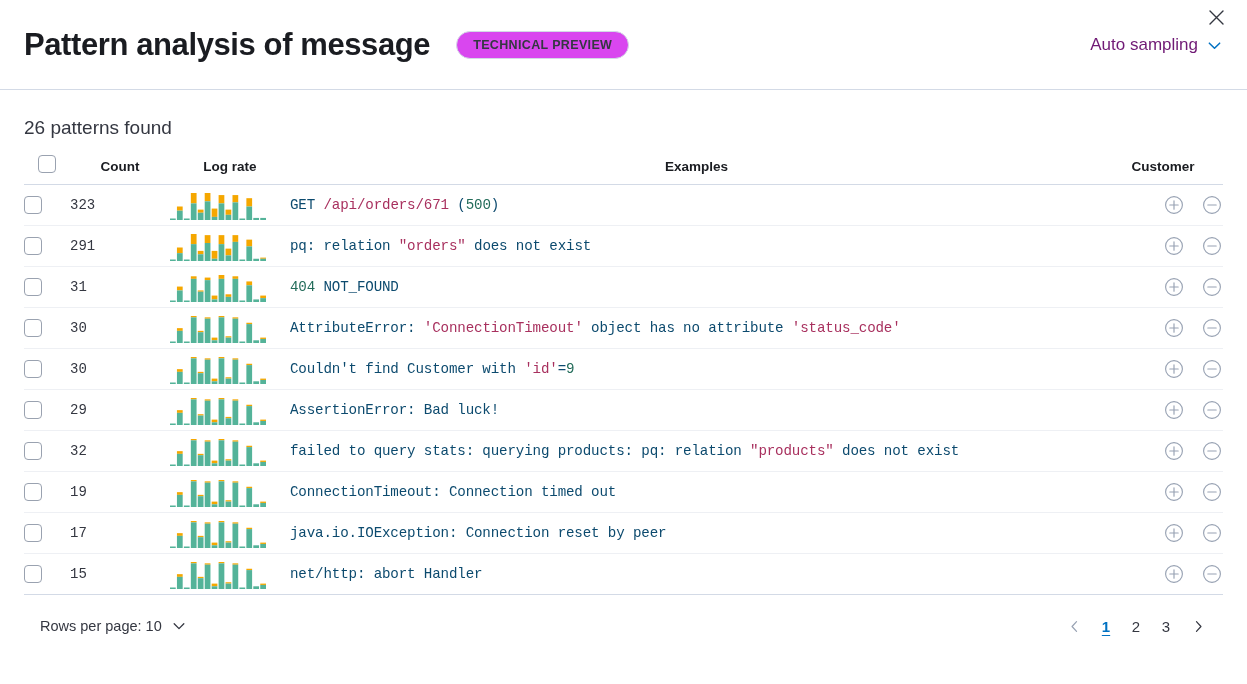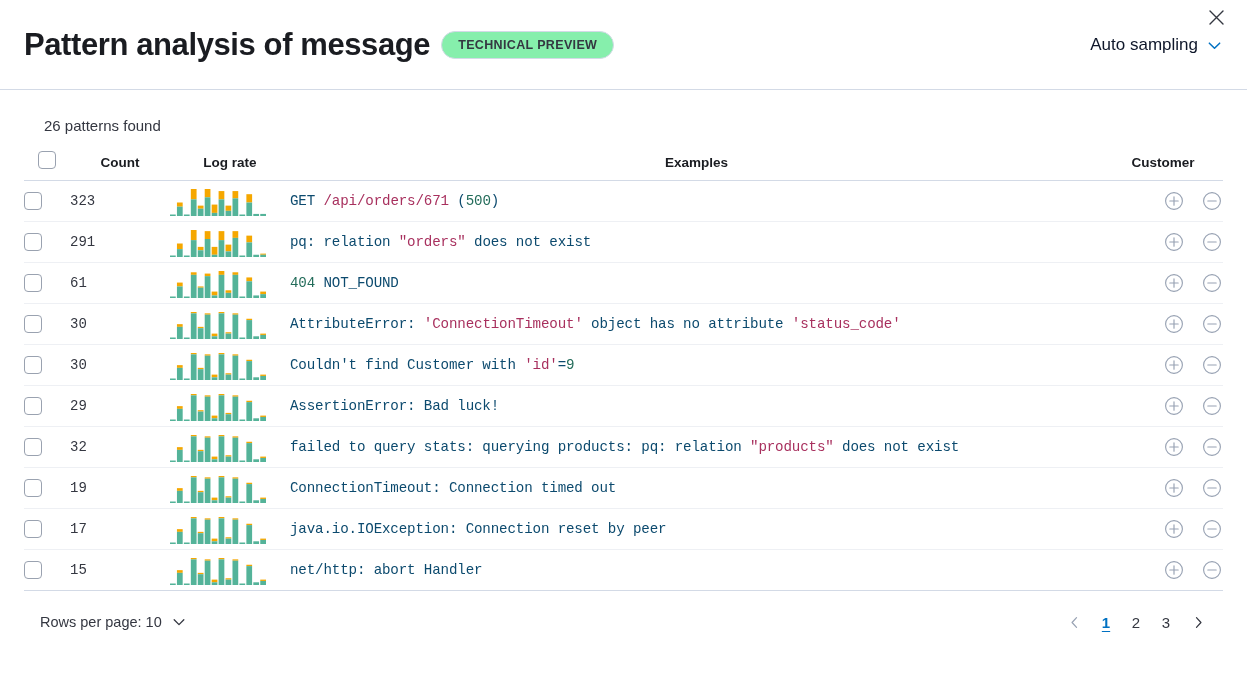--- a/index.html
+++ b/index.html
@@ -16,71 +16,70 @@
 
   
   .flyout-header {
     position: relative;
     height: 90px;
     border-bottom: 1px solid #d3dae6;
     padding: 0 24px;
     display: flex;
     align-items: center;
   }
-  .title-wrap { display:flex; align-items:center; gap:11px; flex:1; }
+  .title-wrap { display:flex; align-items:center; gap:26px; flex:1; }
   .page-title {
     font-size: 31px;
     font-weight: 700;
     letter-spacing: -0.4px;
     color: #1a1c21;
     white-space: nowrap;
     line-height: 1;
   }
   .badge-preview {
     display:inline-flex; align-items:center; justify-content:center;
     height: 28px;
     padding: 0 16px;
     border: 1px solid #d3dae6;
     border-radius: 14px;
     font-size: 12.5px;
     font-weight: 700;
     letter-spacing: 0.35px;
     color: #343741;
-    background: #86efac;
+    background: #d946ef;
     white-space: nowrap;
   }
   .header-right { display:flex; align-items:center; }
   .sampling-btn {
     display:inline-flex; align-items:center; gap:9px;
     font-size: 17px;
-    color: #0f172a;
+    color: #701a75;
     background: none; border: none;
     cursor: pointer;
     padding: 4px 2px;
     font-family: inherit;
     margin-left: 33px;
   }
   .chev { display:inline-block; width:14px; height:14px; }
   .chev svg { display:block; }
   .close-btn {
     position: absolute;
     top: 4px; right: 18px;
     width: 26px; height: 26px;
     display:flex; align-items:center; justify-content:center;
     background:none; border:none; cursor:pointer; padding:0;
   }
 
   
   .body-area { padding: 0 24px; }
   .patterns-found {
-    font-size: 15px;
+    font-size: 19px;
     color: #343741;
     padding: 28px 0 18px 0;
     line-height: 1;
-    margin-left: 20px;
   }
 
   
   table.pattern-table {
     width: 100%;
     border-collapse: collapse;
     table-layout: fixed;
   }
   table.pattern-table th {
     text-align: center;
@@ -312,21 +311,21 @@
                 </svg>
               </button><button class="icon-btn">
                 <svg width="20" height="20" viewBox="0 0 20 20" aria-hidden="true">
                   <circle cx="10" cy="10" r="8.4" fill="none" stroke="#98a2b3" stroke-width="1.15"></circle>
                   <path d="M5.8 10 H14.2" stroke="#98a2b3" stroke-width="1.15" stroke-linecap="round"></path>
                 </svg>
               </button></td>
           </tr>
           <tr class="data-row">
             <td><span class="cb"></span></td>
-            <td class="count-cell">61</td>
+            <td class="count-cell">31</td>
             <td>
               <svg class="spark" width="96" height="30" viewBox="0 0 96 30">
                 <rect x="0.00" y="28.50" width="5.74" height="1.50" fill="#54b399"></rect>
                 <rect x="6.94" y="14.57" width="5.74" height="3.86" fill="#f5a700"></rect>
                 <rect x="6.94" y="18.43" width="5.74" height="11.57" fill="#54b399"></rect>
                 <rect x="13.89" y="28.50" width="5.74" height="1.50" fill="#54b399"></rect>
                 <rect x="20.83" y="4.29" width="5.74" height="2.57" fill="#f5a700"></rect>
                 <rect x="20.83" y="6.86" width="5.74" height="23.14" fill="#54b399"></rect>
                 <rect x="27.77" y="18.43" width="5.74" height="1.29" fill="#f5a700"></rect>
                 <rect x="27.77" y="19.71" width="5.74" height="10.29" fill="#54b399"></rect>

